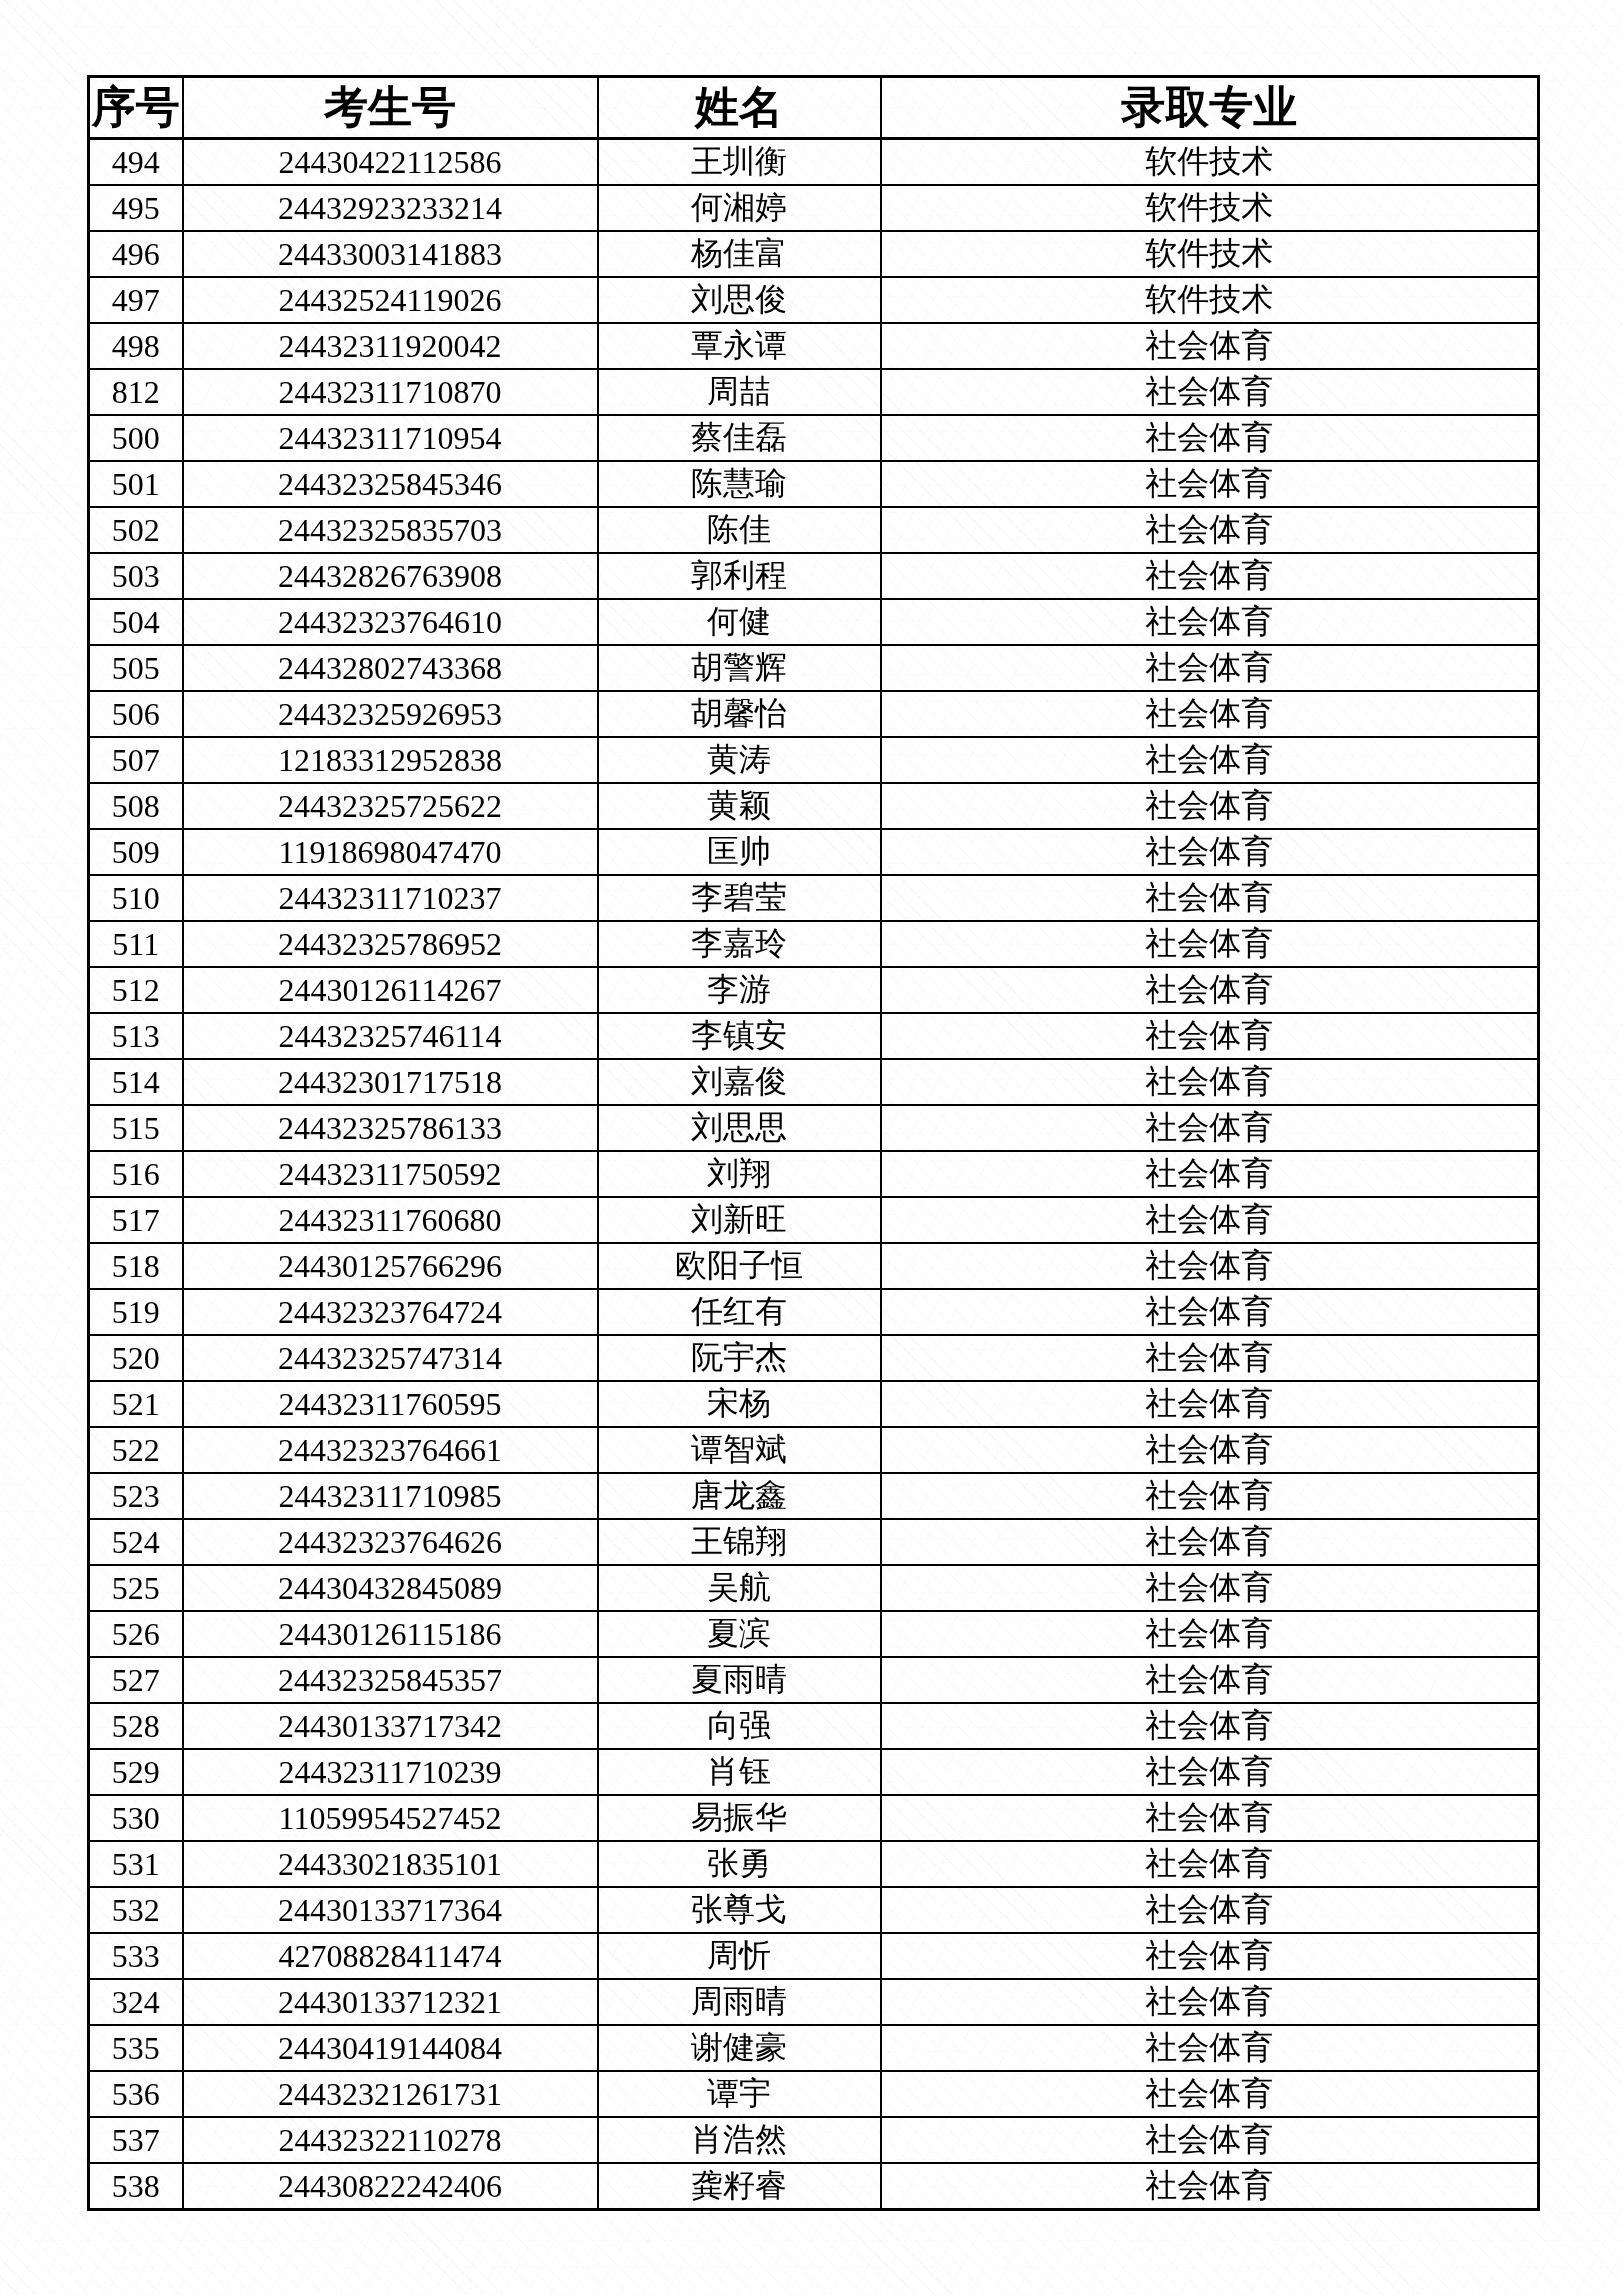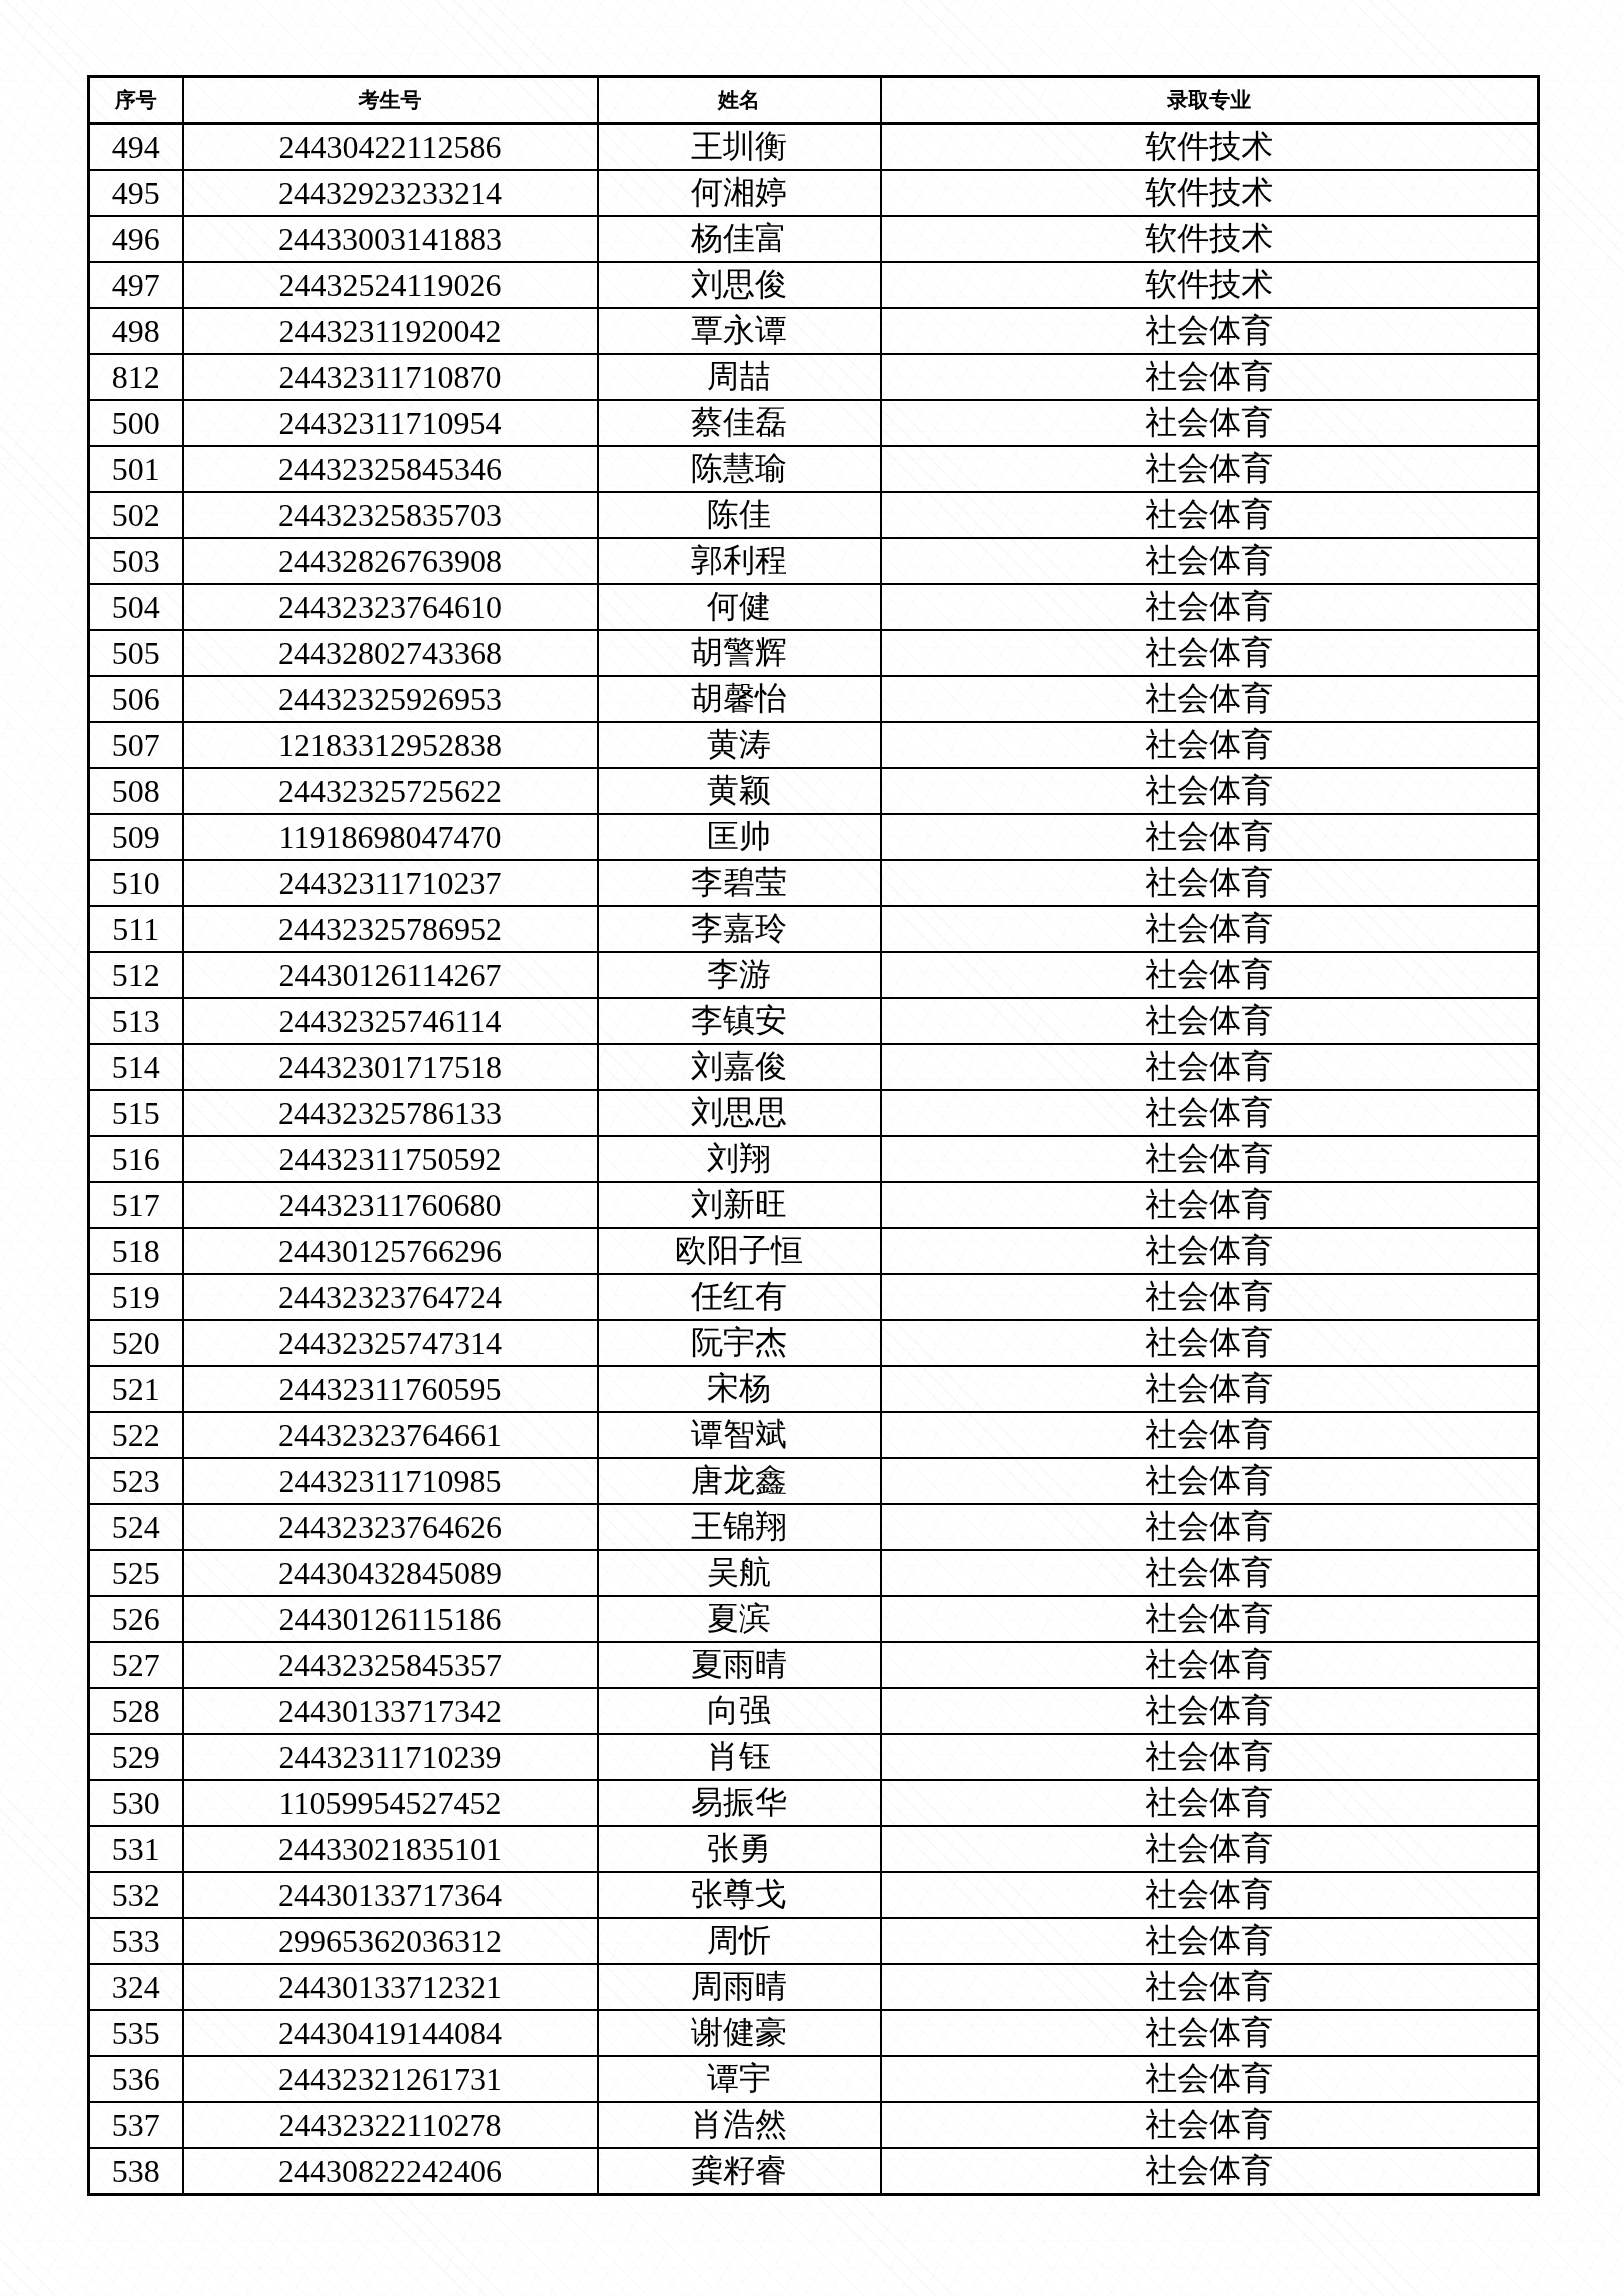--- a/index.html
+++ b/index.html
@@ -41,21 +41,21 @@
     border: 2.4px solid #000000;
     text-align: center;
     vertical-align: middle;
     padding: 0;
     white-space: nowrap;
     overflow: hidden;
   }
   table.admission { border: 3.2px solid #000000; }
   table.admission thead th {
     height: 44px;
-    font-size: 21px;
+    font-size: 44px;
     font-weight: bold;
   }
   table.admission thead tr { border-bottom: 3.2px solid #000000; }
   table.admission tbody td {
     height: 44px;
     font-size: 32px;
     font-weight: normal;
   }
 </style>
 </head>
@@ -307,21 +307,21 @@
     <td>社会体育</td>
   </tr>
         <tr>
     <td>532</td>
     <td>24430133717364</td>
     <td>张尊戈</td>
     <td>社会体育</td>
   </tr>
         <tr>
     <td>533</td>
-    <td>29965362036312</td>
+    <td>42708828411474</td>
     <td>周忻</td>
     <td>社会体育</td>
   </tr>
         <tr>
     <td>324</td>
     <td>24430133712321</td>
     <td>周雨晴</td>
     <td>社会体育</td>
   </tr>
         <tr>

